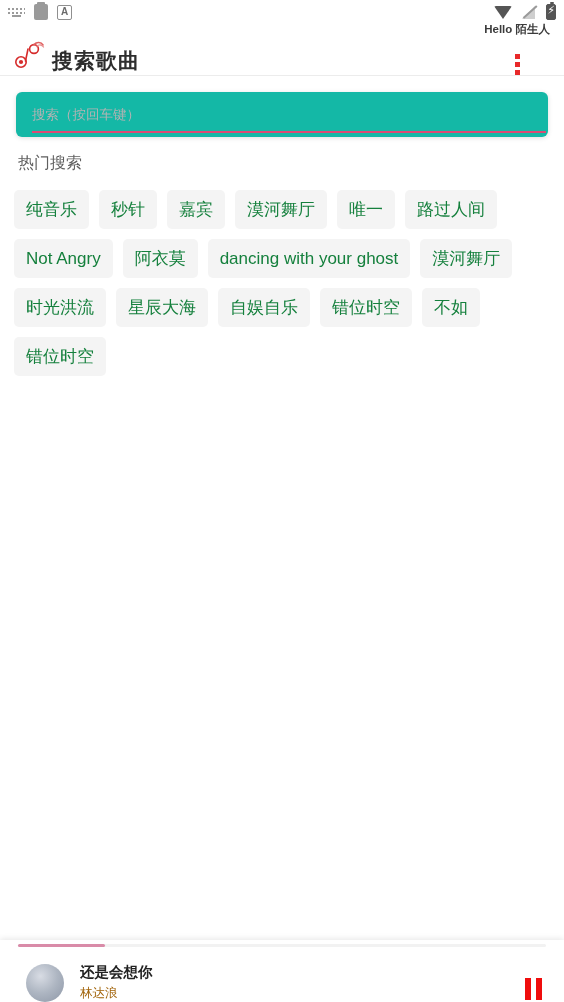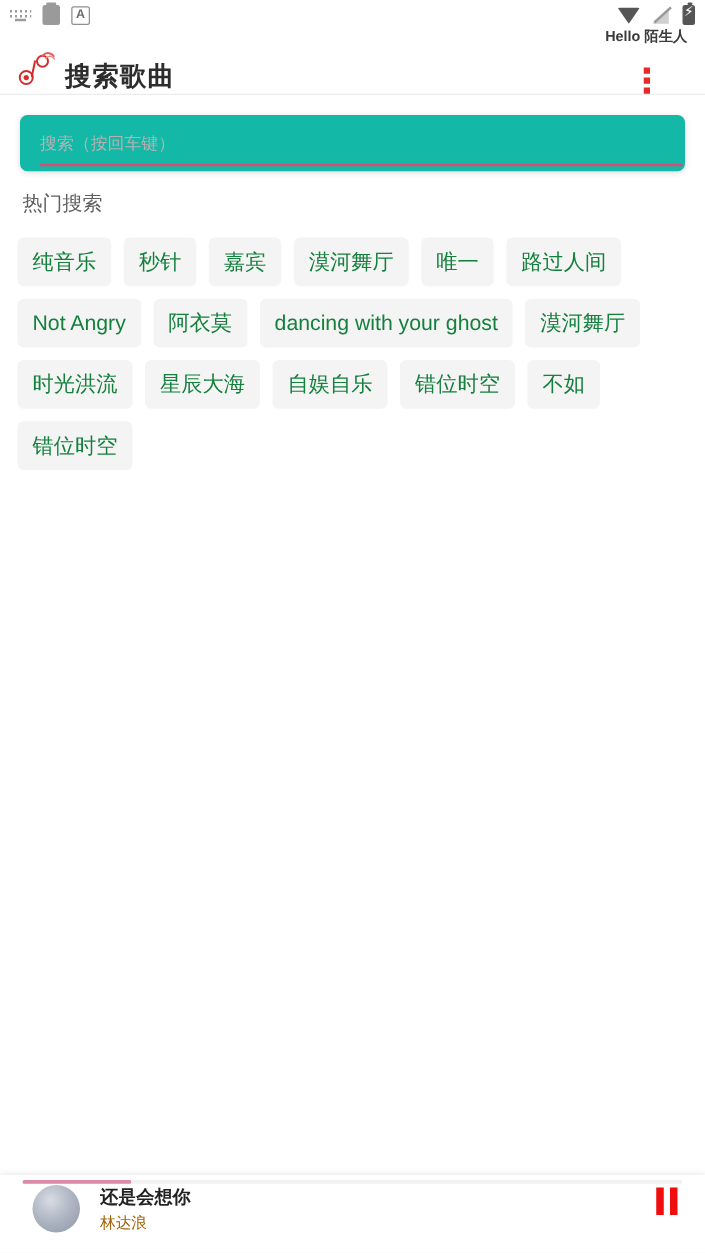--- a/index.html
+++ b/index.html
@@ -216,21 +216,21 @@
   .progress-fill {
     height: 100%;
     width: 16.5%;
     background: #d98ba8;
     border-radius: 2px;
   }
   .player-body {
     position: absolute;
     top: 8px; left: 0; right: 0; bottom: 0;
     display: flex;
-    align-items: flex-start;
+    align-items: flex-end;
     padding: 0 18px 0 26px;
   }
   .album-art {
     width: 38px; height: 38px;
     border-radius: 50%;
     background: radial-gradient(circle at 38% 32%, #d8dce4 0%, #aeb6c2 48%, #8d96a6 100%);
     flex: 0 0 auto;
   }
   .track-meta { margin-left: 16px; display: flex; flex-direction: column; gap: 3px; }
   .track-title { font-size: 14.5px; font-weight: bold; color: #222222; }

